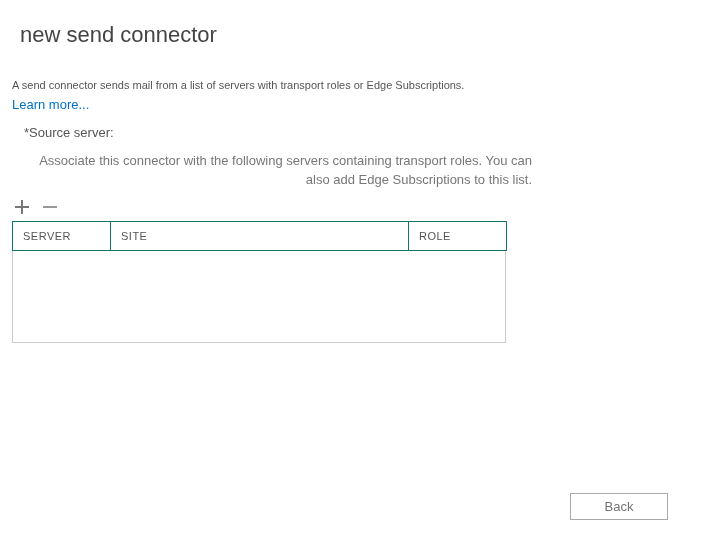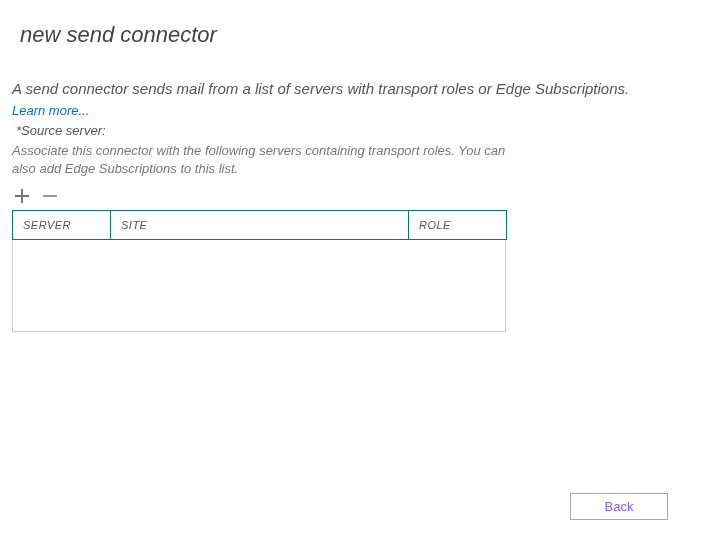--- a/index.html
+++ b/index.html
@@ -8,52 +8,52 @@
     padding: 0;
     font-family: "Segoe UI", Arial, sans-serif;
     background: #ffffff;
     color: #333;
     width: 704px;
     height: 554px;
     position: relative;
   }
   .content {
     padding: 12px 0 0 12px;
-    font-style: italic;
   }
   h1.title {
     font-size: 22px;
     font-weight: 300;
     color: #444;
     margin: 10px 0 30px 8px;
   }
   .desc {
-    font-size: 15px;
+    font-size: 11px;
     color: #555;
     margin: 0 0 2px 0;
     line-height: 1.4;
   }
   .learn-link {
     font-size: 13px;
     color: #0072c6;
     text-decoration: none;
     cursor: pointer;
     display: inline-block;
   }
   .field-label {
     font-size: 13px;
     color: #555;
-    margin: 4px;
+    margin: 12px;
   }
   .field-help {
     font-size: 13px;
     color: #777;
     margin: 2px 0 8px 0;
     line-height: 1.4;
     max-width: 520px;
+    text-align: right;
   }
   .toolbar {
     display: flex;
     gap: 8px;
     align-items: center;
     margin-bottom: 4px;
   }
   .icon-btn {
     width: 20px;
     height: 20px;
@@ -92,21 +92,21 @@
     position: absolute;
     right: 36px;
     bottom: 34px;
     display: flex;
     gap: 10px;
   }
   .btn {
     min-width: 98px;
     padding: 5px 0;
     font-size: 13px;
-    color: #8b5cf6;
+    color: #737373;
     background: #fff;
     border: 1px solid #aaa;
     cursor: pointer;
     font-family: inherit;
   }
 </style>
 </head>
 <body>
 
 <div class="content">

